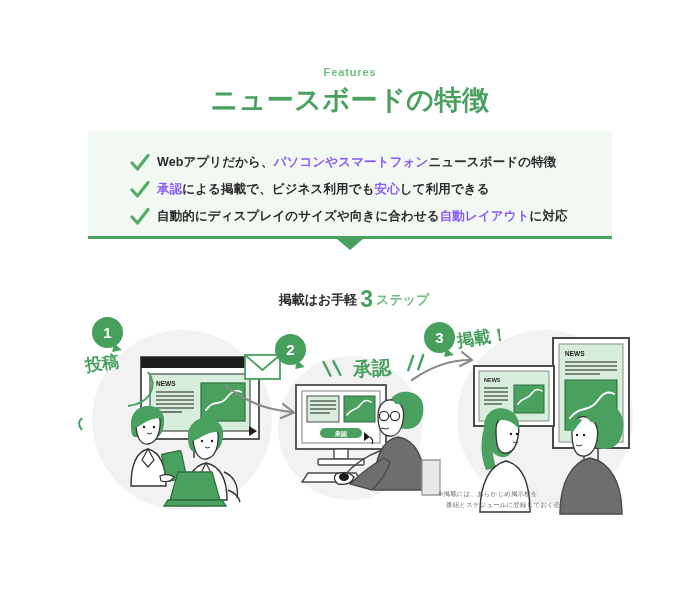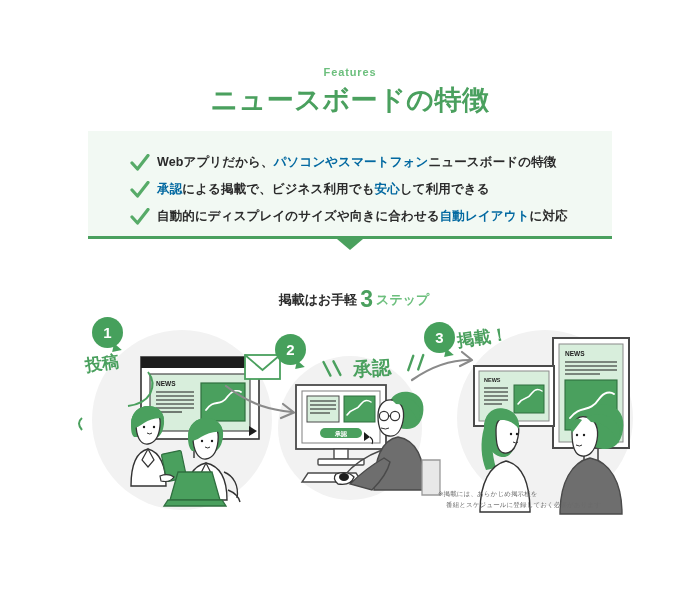--- a/index.html
+++ b/index.html
@@ -68,21 +68,21 @@
     margin-bottom: 2px;
   }
   .check-icon { width: 20px; height: 18px; flex: 0 0 20px; margin-right: 7px; }
   .feature-text {
     font-size: 12.5px;
     font-weight: bold;
     letter-spacing: 0.01em;
     white-space: nowrap;
     color: #2b2b2b;
   }
-  .hl { color: #0369a1; }
+  .hl { color: #8b5cf6; }
 
   
   .steps-heading {
     position: absolute;
     top: 286px; left: 4px; width: 700px;
     text-align: center;
     font-size: 13px;
     font-weight: bold;
     color: #2b2b2b;
     white-space: nowrap;

